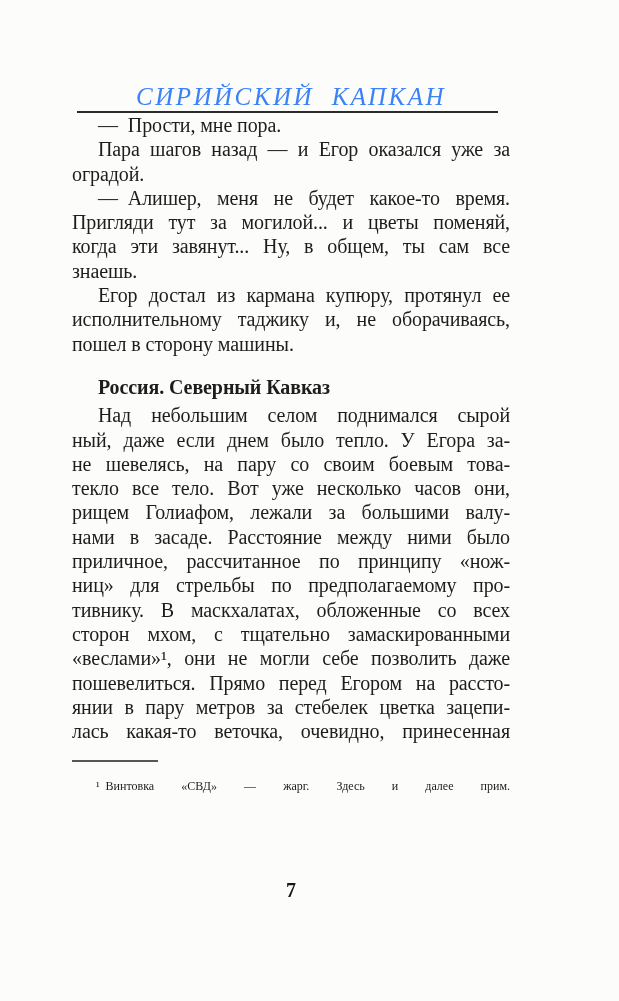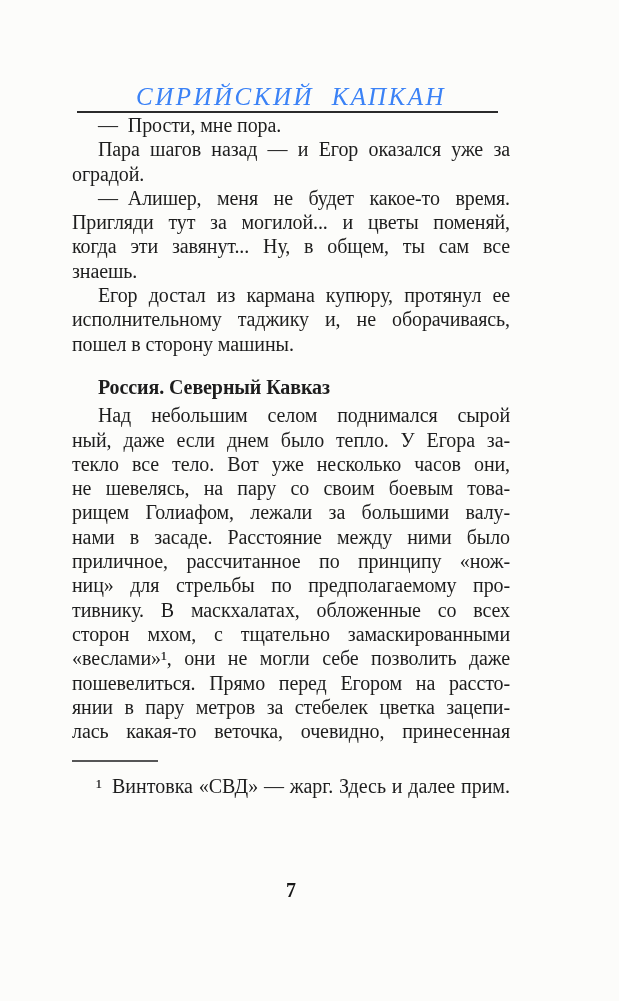--- a/index.html
+++ b/index.html
@@ -61,21 +61,21 @@
     text-justify: inter-word;
   }
   .footnote-sep {
     margin-top: 17px;
     margin-bottom: 11px;
     width: 86px;
     border-top: 2px solid #565656;
     height: 0;
   }
   .footnote {
-    font-size: 20px;
+    font-size: 12px;
     line-height: 26px;
     letter-spacing: 0;
   }
   .footnote .line.indent { text-indent: 24px; }
   .page-number {
     position: absolute;
     top: 879px;
     left: 72px;
     width: 438px;
     text-align: center;
@@ -111,22 +111,22 @@
         <div class="line indent just">Егор достал из кармана купюру, протянул ее</div>
         <div class="line just">исполнительному таджику и, не оборачиваясь,</div>
         <div class="line">пошел в сторону машины.</div>
       </div>
       <div class="para heading">
         <div class="line indent">Россия. Северный Кавказ</div>
       </div>
       <div class="para normal">
         <div class="line indent just">Над небольшим селом поднимался сырой</div>
         <div class="line just">ный, даже если днем было тепло. У Егора за-</div>
+        <div class="line just">не шевелясь, на пару со своим боевым това-</div>
         <div class="line just">текло все тело. Вот уже несколько часов они,</div>
-        <div class="line just">не шевелясь, на пару со своим боевым това-</div>
         <div class="line just">рищем Голиафом, лежали за большими валу-</div>
         <div class="line just">нами в засаде. Расстояние между ними было</div>
         <div class="line just">приличное, рассчитанное по принципу «нож-</div>
         <div class="line just">ниц» для стрельбы по предполагаемому про-</div>
         <div class="line just">тивнику. В маскхалатах, обложенные со всех</div>
         <div class="line just">сторон мхом, с тщательно замаскированными</div>
         <div class="line just">«веслами»¹, они не могли себе позволить даже</div>
         <div class="line just">пошевелиться. Прямо перед Егором на рассто-</div>
         <div class="line just">янии в пару метров за стебелек цветка зацепи-</div>
         <div class="line just">лась какая-то веточка, очевидно, принесенная</div>

